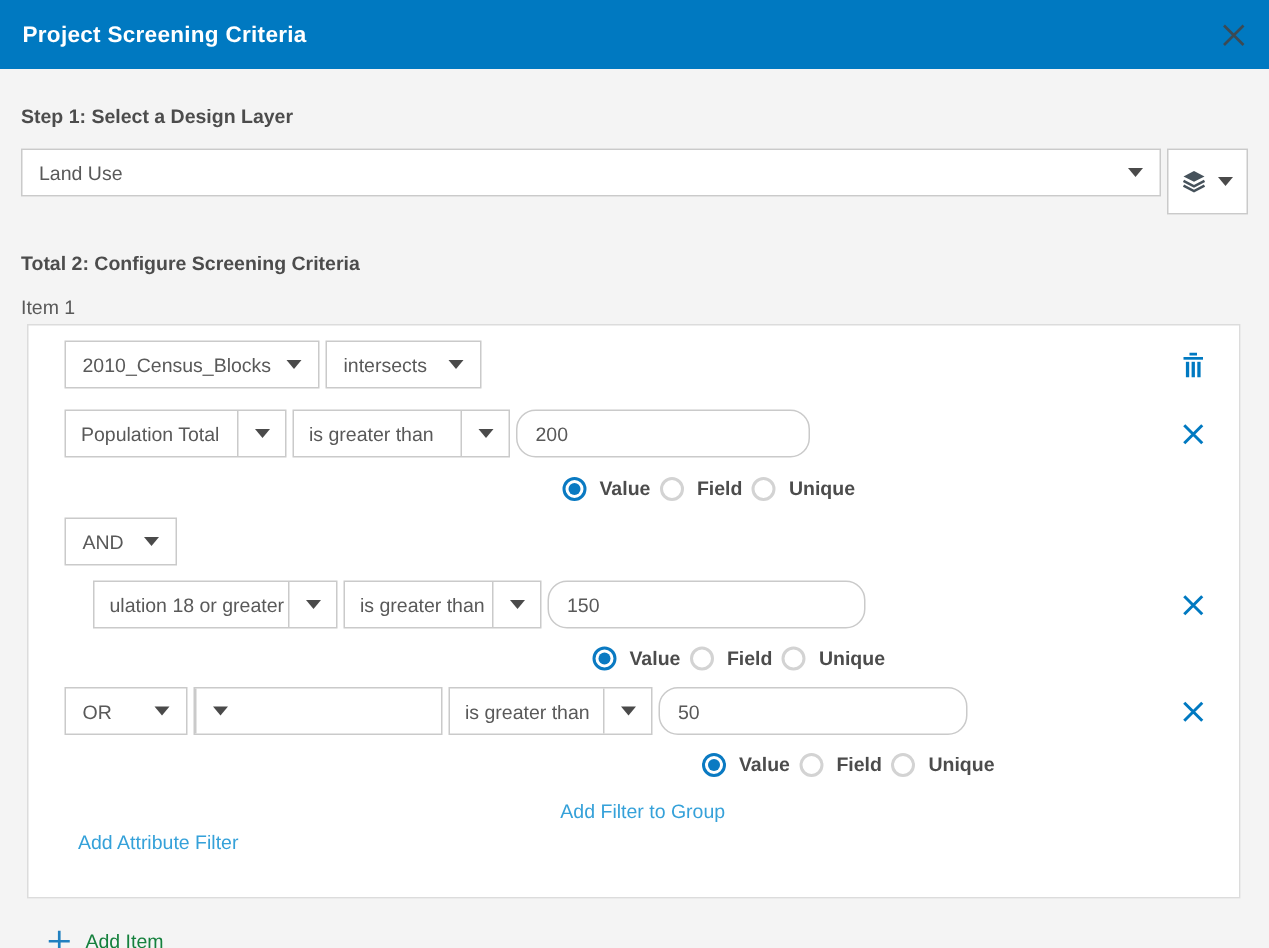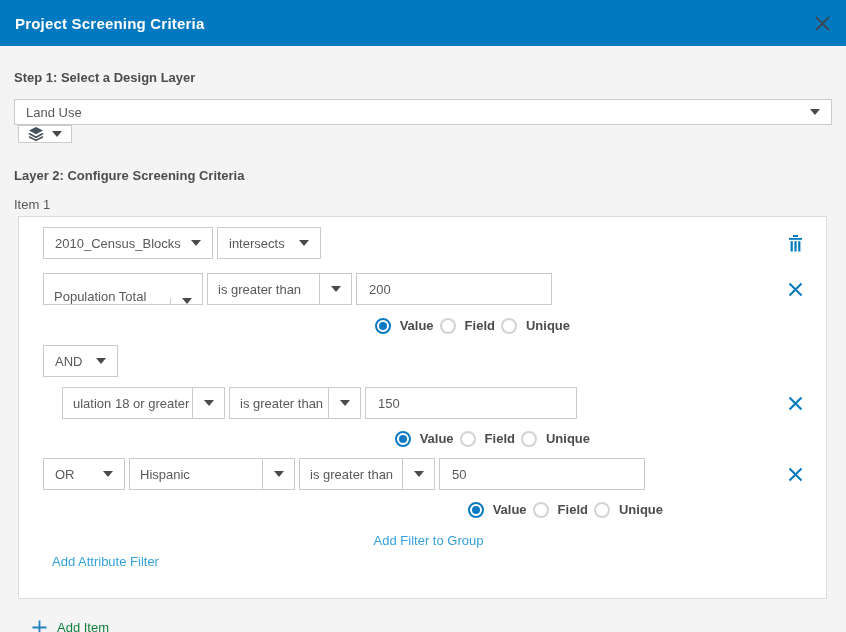--- a/index.html
+++ b/index.html
@@ -20,21 +20,21 @@
   }
   .hdr-title { color:#ffffff; font-size:15px; font-weight:600; letter-spacing:.2px; }
   .hdr-close { margin-left:auto; cursor:pointer; display:flex; align-items:center; }
 
   .content { padding:0 14px; }
   .section-label { font-weight:700; color:#4c4c4c; font-size:13px; }
   .step1-label { margin-top:24px; }
   .step2-label { margin-top:25px; }
 
   
-  .layer-row { display:flex; margin-top:14px; height:44px;flex-direction:column; }
+  .layer-row { display:flex; margin-top:14px; height:44px; }
   .select, .combo, .txt-input {
     background:#fff; border:1px solid #cacaca; height:32px;
   }
   .select {
     display:flex; align-items:center; justify-content:space-between;
     padding:0 11px; color:#595959; cursor:pointer;
   }
   .layer-select { flex:1; }
   .layers-btn {
     width:54px; margin-left:4px; background:#fff; border:1px solid #cacaca;
@@ -58,21 +58,21 @@
     width:32px; border-left:1px solid #cacaca; display:flex;
     align-items:center; justify-content:center; cursor:pointer; flex:none;
   }
   .chev {
     width:0; height:0;
     border-left:5px solid transparent; border-right:5px solid transparent;
     border-top:6px solid #4a4a4a;
   }
   .txt-input {
     padding:0 12px; color:#595959; font-size:13px;
-    font-family:"Liberation Sans", sans-serif; outline:none;
+    font-family:"Liberation Sans", sans-serif; outline:none;border-radius:13px;
   }
   .icon-btn { margin-left:auto; margin-right:11px; cursor:pointer; display:flex; align-items:center; }
 
   .row-a { }
   .row-b { margin-top:14px; }
   .radio-row { margin-top:12px; height:17px; display:flex; align-items:center; justify-content:flex-end; gap:6px; }
   .radio-row-1 { width:527px; }
   .radio-row-2 { width:547px; margin-top:11px; }
   .radio-row-3 { width:620px; margin-top:11px; }
   .row-and { margin-top:11px; }
@@ -130,21 +130,21 @@
           <svg width="16" height="16" viewBox="0 0 16 16">
             <path d="M8 1 L15 4.6 8 8.2 1 4.6 Z" fill="#46525b"></path>
             <path d="M1 7.6 L8 11.2 15 7.6" stroke="#46525b" stroke-width="1.7" fill="none"></path>
             <path d="M1 10.8 L8 14.4 15 10.8" stroke="#46525b" stroke-width="1.7" fill="none"></path>
           </svg>
         </span>
         <span class="chev"></span>
       </div>
     </div>
 
-    <div class="section-label step2-label">Layer 2: Configure Screening Criteria</div>
+    <div class="section-label step2-label">Total 2: Configure Screening Criteria</div>
     <div class="item-label">Item 1</div>
 
     <div class="panel">
 
       <div class="row row-a">
         <div class="select" style="width:170px;">
           <span>2010_Census_Blocks</span>
           <span class="chev"></span>
         </div>
         <div class="select" style="width:104px; margin-left:4px;">
@@ -156,21 +156,21 @@
             <rect x="5" y="0" width="5" height="2"></rect>
             <rect x="1" y="3" width="13" height="1.8"></rect>
             <rect x="2.6" y="6.2" width="2.2" height="10.3"></rect>
             <rect x="6.4" y="6.2" width="2.2" height="10.3"></rect>
             <rect x="10.2" y="6.2" width="2.2" height="10.3"></rect>
           </svg>
         </span>
       </div>
 
       <div class="row row-b">
-        <div class="combo" style="width:160px;align-items:flex-end;">
+        <div class="combo" style="width:148px;">
           <span class="combo-text">Population Total</span>
           <span class="combo-btn">
               <span class="chev"></span>
             </span>
         </div>
         <div class="combo" style="width:145px; margin-left:4px;">
           <span class="combo-text">is greater than</span>
           <span class="combo-btn">
               <span class="chev"></span>
             </span>
@@ -244,21 +244,20 @@
           <span class="radio-lbl">Unique</span>
         </span>
       </div>
 
       <div class="row row-e">
         <div class="select" style="width:82px;">
           <span>OR</span>
           <span class="chev"></span>
         </div>
         <div class="combo" style="width:166px; margin-left:4px;">
-          <span class="combo-text">Hispanic</span>
           <span class="combo-btn">
               <span class="chev"></span>
             </span>
         </div>
         <div class="combo" style="width:136px; margin-left:4px;">
           <span class="combo-text">is greater than</span>
           <span class="combo-btn">
               <span class="chev"></span>
             </span>
         </div>

